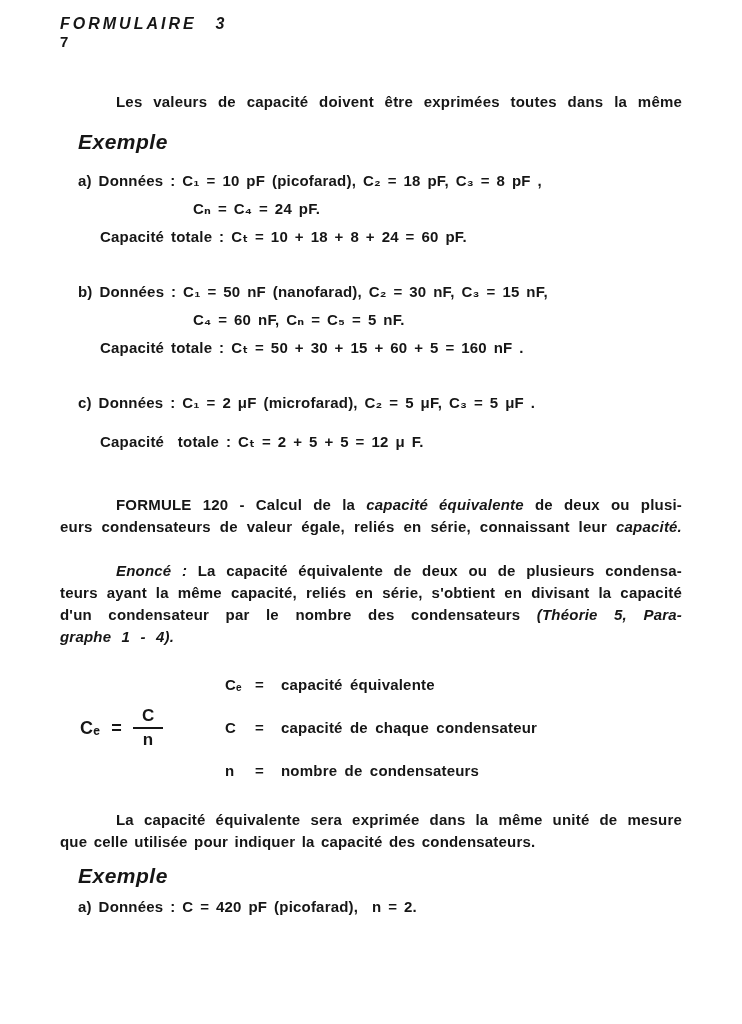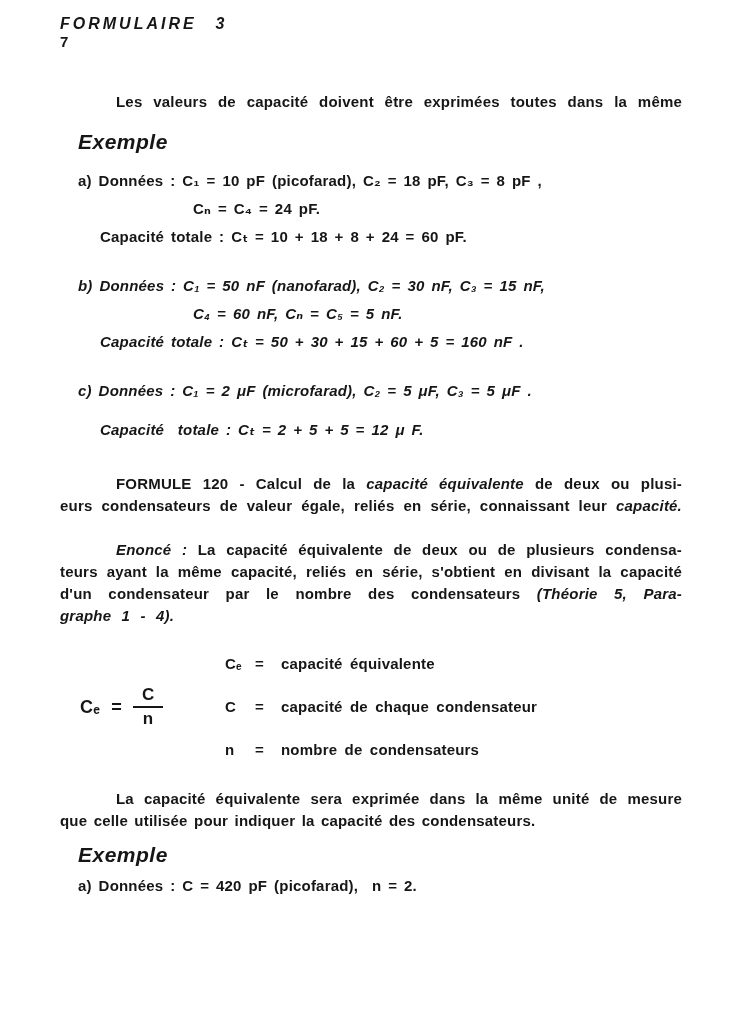--- a/index.html
+++ b/index.html
@@ -53,26 +53,26 @@
     letter-spacing: 0.5px;
     line-height: 22px;
   }
   
   .xl {
     white-space: pre;
     line-height: 28px;
     word-spacing: 2.5px;
   }
   .ex-item { margin-top: 14px; }
-  .ex-item.gap { margin-top: 21px; font-style: italic; }
+  .ex-item.gap { margin-top: 27px; }
   .ind-a { padding-left: 18px; }   
   .ind-b { padding-left: 133px; }  
   .ind-c { padding-left: 40px; }   
   .c-gap { margin-top: 11px; }
-  .f120 { margin-top: 29px; }
+  .f120 { margin-top: 38px; }
   .enonce { margin-top: 22px; }
   .l4 { word-spacing: 6px; }
   .formula-row {
     margin: 26px 60px 0 60px;
     display: flex;
     align-items: center;
   }
   .formula-eq {
     width: 165px;
     padding-left: 20px;

